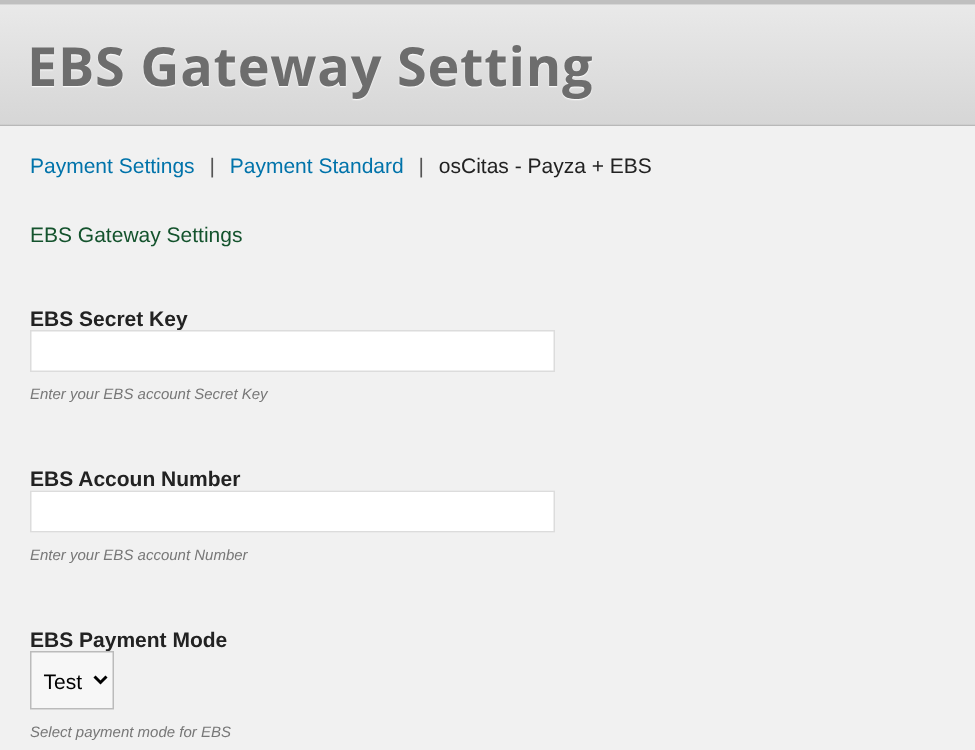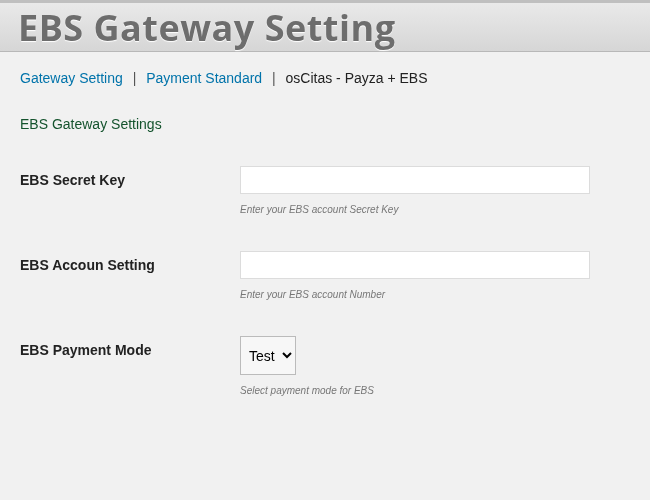--- a/index.html
+++ b/index.html
@@ -1,20 +1,20 @@
 <!DOCTYPE html>
 <html><head>
 <meta charset="utf-8">
 <style>
   * { box-sizing: border-box; margin: 0; padding: 0; }
   html, body { width: 650px; height: 500px; font-family: "Segoe UI", Arial, sans-serif; }
   body { background: #f1f1f1; color: #222; }
 
   .header-bar {
-    height: 52px;
+    height: 84px;
     background: linear-gradient(#e9e9e9, #d6d6d6);
     border-top: 3px solid #bfbfbf;
     border-bottom: 1px solid #b8b8b8;
     display: flex;
     align-items: center;
     padding-left: 18px;
   }
   .header-title {
     font-size: 36px;
     font-weight: 700;
@@ -50,20 +50,21 @@
     font-size: 14px;
     font-weight: 400;
     color: #14532d;
     margin-bottom: 34px;
   }
 
   .form-row {
     display: flex;
     align-items: flex-start;
     margin-bottom: 36px;
+    flex-direction: column;
   }
   .form-label {
     width: 220px;
     font-size: 14px;
     font-weight: 700;
     color: #222;
     padding-top: 6px;
   }
   .form-field { flex: 1; }
   .text-input {
@@ -92,39 +93,39 @@
 </head>
 <body>
 
 <div class="header-bar">
   <div class="header-title">EBS Gateway Setting</div>
 </div>
 
 <div class="content">
 
   <div class="breadcrumb">
-    <a href="#">Gateway Setting</a>
+    <a href="#">Payment Settings</a>
     <span class="sep">|</span>
     <a href="#">Payment Standard</a>
     <span class="sep">|</span>
     <span class="current">osCitas - Payza + EBS</span>
   </div>
 
   <div class="section-title">EBS Gateway Settings</div>
 
   <div class="form-row">
     <div class="form-label">EBS Secret Key</div>
     <div class="form-field">
       <input type="text" class="text-input" value="" style="">
       <div class="help-text">Enter your EBS account Secret Key</div>
     </div>
   </div>
 
   <div class="form-row">
-    <div class="form-label">EBS Accoun Setting</div>
+    <div class="form-label">EBS Accoun Number</div>
     <div class="form-field">
       <input type="text" class="text-input" value="" style="">
       <div class="help-text">Enter your EBS account Number</div>
     </div>
   </div>
 
   <div class="form-row">
     <div class="form-label">EBS Payment Mode</div>
     <div class="form-field">
       <select class="select-input">

